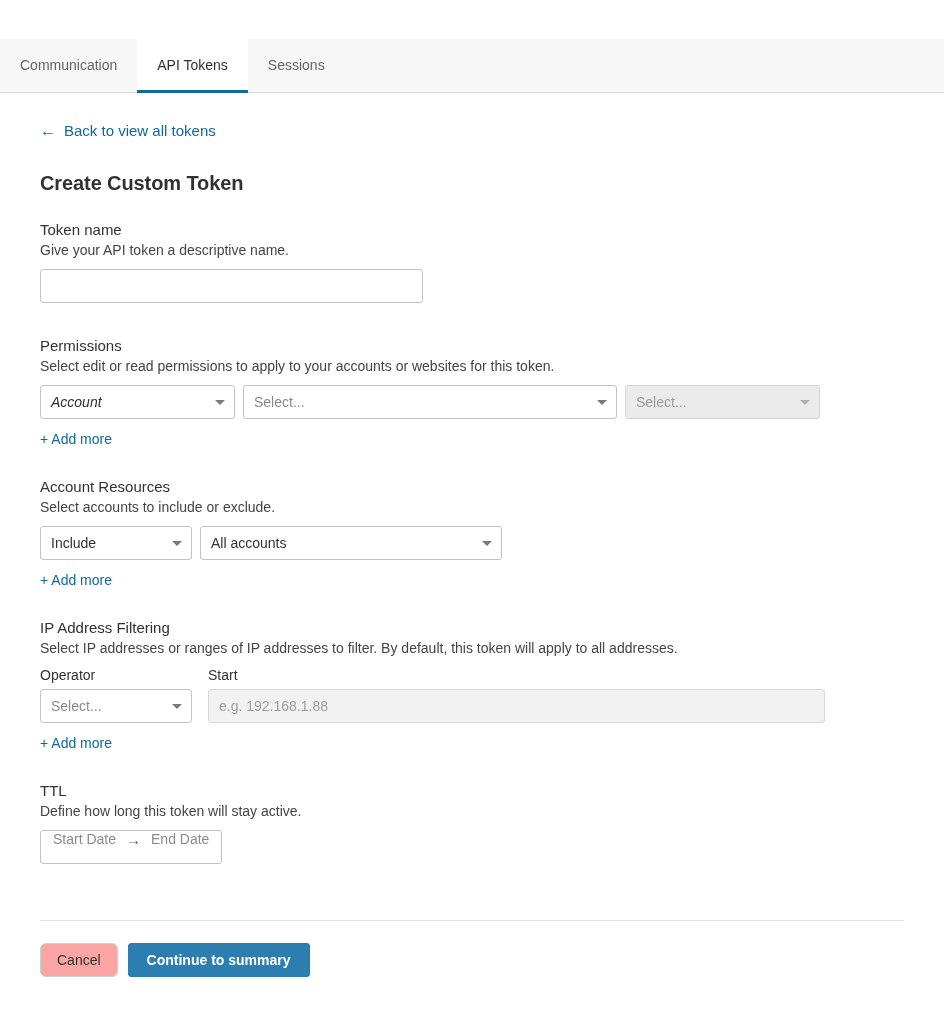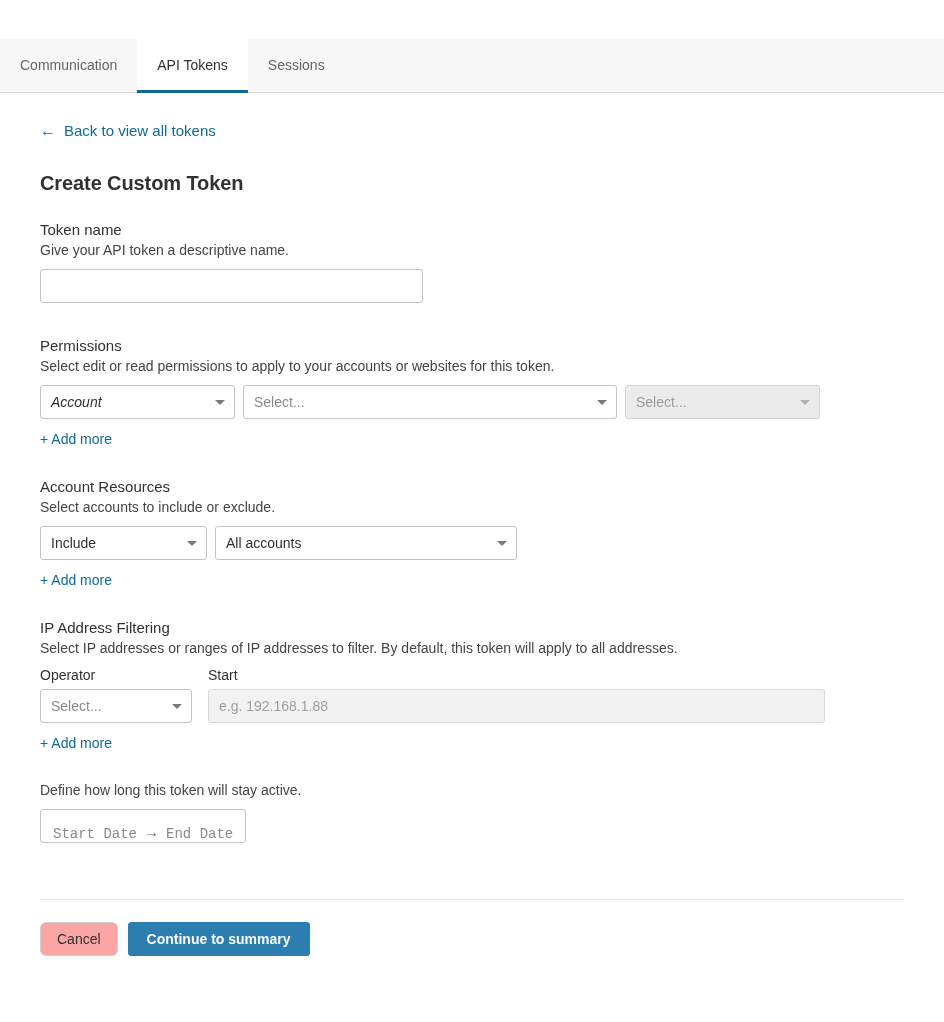--- a/index.html
+++ b/index.html
@@ -146,31 +146,30 @@
 
   .field-label {
     font-size: 14px;
     color: #313131;
     margin-bottom: 6px;
   }
 
   
   .daterange {
     display: inline-flex;
-    align-items: flex-end;
+    align-items: flex-start;
     height: 34px;
     border: 1px solid #c2c2c2;
     border-radius: 3px;
     background: #ffffff;
     padding: 0 12px;
     gap: 10px;
     font-size: 14px;
     color: #8a8a8a;
     cursor: pointer;
-    font-family: Liberation Mono, monospace;
   }
   .daterange .sep { color: #5b5b5b; font-size: 15px; }
 
   
   .divider {
     border-top: 1px solid #e2e2e2;
     margin-top: 56px;
   }
   .footer {
     margin-top: 22px;
@@ -254,21 +253,21 @@
       </div>
     </div>
     <div class="add-more">+ Add more</div>
   </div>
 
   
   <div class="section" style="margin-top:30px;">
     <div class="section-title">Account Resources</div>
     <div class="section-desc">Select accounts to include or exclude.</div>
     <div class="row">
-      <div class="select" style="width:167px;">
+      <div class="select" style="width:152px;">
         <span>Include</span>
         <span class="caret"></span>
       </div>
       <div class="select" style="width:302px;">
         <span>All accounts</span>
         <span class="caret"></span>
       </div>
     </div>
     <div class="add-more">+ Add more</div>
   </div>
@@ -288,20 +287,21 @@
       <div style="width:617px; margin-left:8px;">
         <div class="field-label">Start</div>
         <input class="text-input readonly-grey" type="text" placeholder="e.g. 192.168.1.88" style="">
       </div>
     </div>
     <div class="add-more">+ Add more</div>
   </div>
 
   
   <div class="section" style="margin-top:30px;">
+    <div class="section-title">TTL</div>
     <div class="section-desc">Define how long this token will stay active.</div>
     <div class="daterange">
       <span>Start Date</span>
       <span class="sep">→</span>
       <span>End Date</span>
     </div>
   </div>
 
   
   <div class="divider"></div>

